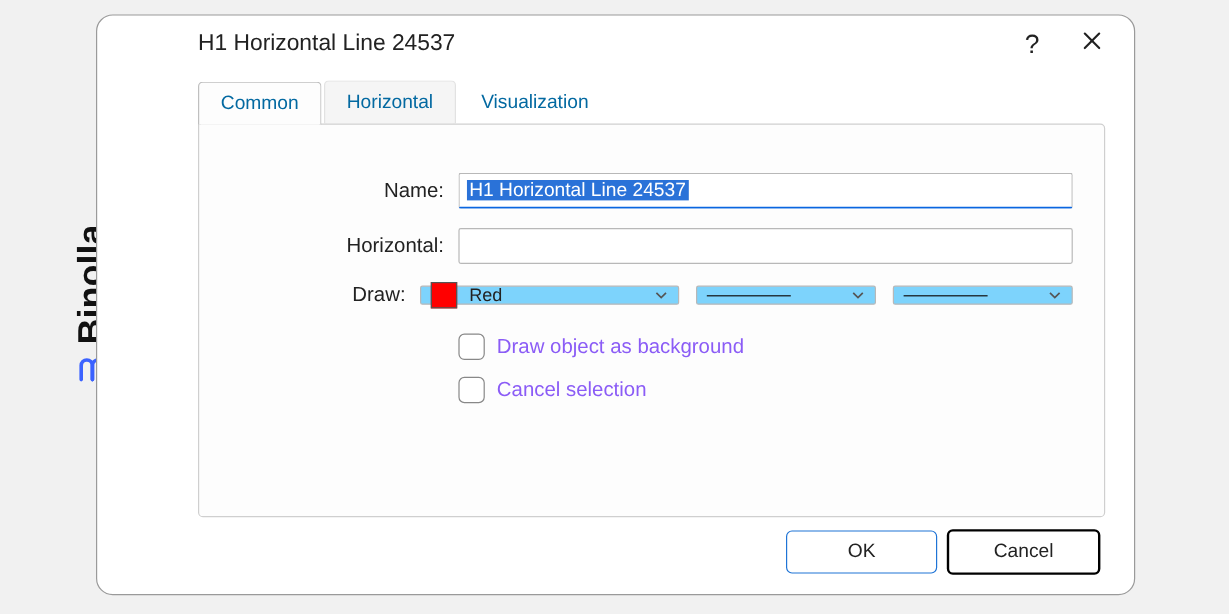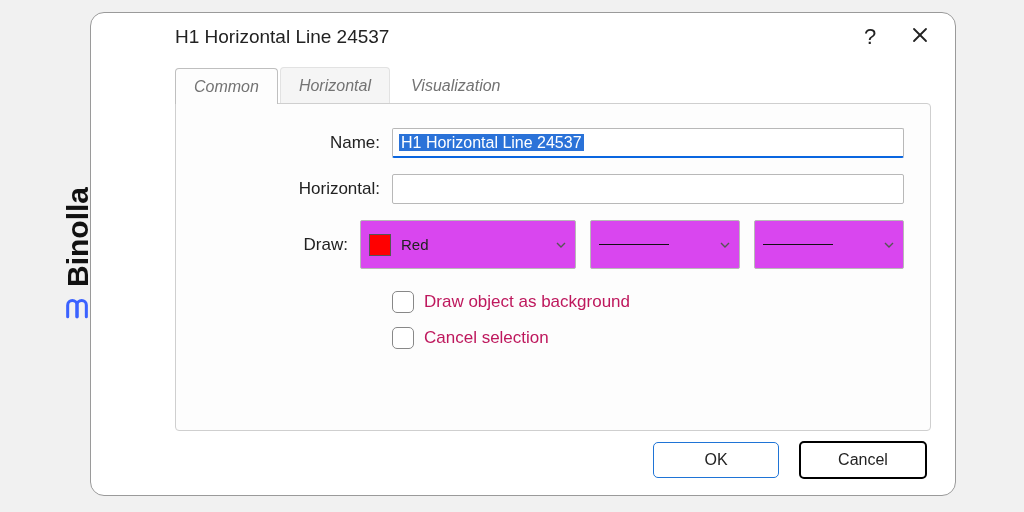--- a/index.html
+++ b/index.html
@@ -43,21 +43,20 @@
   top: 12px;
   width: 866px;
   height: 484px;
   background: #fff;
   border: 1.5px solid #9a9a9a;
   border-radius: 14px;
   box-shadow: none;
   display: flex;
   flex-direction: column;
   box-sizing: border-box;
-  margin-left: 10px;
 }
 .titlebar {
   height: 48px;
   display: flex;
   align-items: center;
   padding: 0 10px 0 84px;
 }
 .titlebar .title {
   flex: 1;
   font-size: 19px;
@@ -81,45 +80,44 @@
 .tabs {
   display: flex;
   align-items: flex-end;
   height: 42px;
 }
 .tab {
   padding: 9px 18px 8px 18px;
   border: 1px solid #cfcfcf;
   border-bottom: none;
   background: #f3f3f3;
-  color: #737373;
+  color: #0369a1;
   font-size: 16px;
   margin-right: 2px;
   border-top-left-radius: 4px;
   border-top-right-radius: 4px;
   position: relative;
-  font-style: italic;
 }
 .tab.active {
   background: #fdfdfd;
   border-color: #bfbfbf;
   z-index: 2;
   top: 1px;
 }
 .tab.inactive {
   border-color: transparent;
   background: transparent;
 }
 .tab.p2 { background:#f5f5f5; border-color:#e2e2e2;}
 .panel {
   border: 1px solid #cfcfcf;
   background: #fdfdfd;
   border-radius: 0 4px 4px 4px;
   flex: 1;
-  padding: 24px 26px 18px 26px;
+  padding: 40px 26px 18px 26px;
   position: relative;
 }
 .form-row {
   display: flex;
   align-items: center;
   margin-bottom: 16px;
 }
 .label-col {
   width: 178px;
   text-align: right;
@@ -151,24 +149,24 @@
   background: #2a72d8;
   color: #fff;
   padding: 0 2px;
 }
 .tinput-inner {
   line-height: 28px;
   height: 28px;
   overflow: hidden;
 }
 .select {
-  height: 49px;
+  height: 16px;
   border: 1px solid #b8b8b8;
   border-radius: 2px;
-  background: #d946ef;
+  background: #7dd3fc;
   display: inline-flex;
   align-items: center;
   padding: 0 8px;
   box-sizing: border-box;
   position: relative;
 }
 .select .chev {
   position: absolute;
   right: 8px;
   top: 50%;
@@ -186,36 +184,36 @@
   height: 0;
   border-top: 1.5px solid #111;
 }
 .chev svg { display:block; }
 .checkbox-row {
   display: flex;
   align-items: center;
   margin-bottom: 14px;
   margin-left: 190px;
   font-size: 17px;
-  color: #be185d;
+  color: #8b5cf6;
 }
 .cbox {
   width: 20px;
   height: 20px;
   border: 1.5px solid #888;
   border-radius: 5px;
   margin-right: 10px;
   background: #fff;
 }
 .footer {
   height: 58px;
   display: flex;
   justify-content: flex-end;
   align-items: center;
-  gap: 20px;
+  gap: 8px;
   padding: 0 28px 6px 0;
 }
 .btn {
   min-width: 124px;
   height: 34px;
   border: 2px solid #000000;
   background: #fff;
   border-radius: 5px;
   font-size: 16px;
   color: #222;

